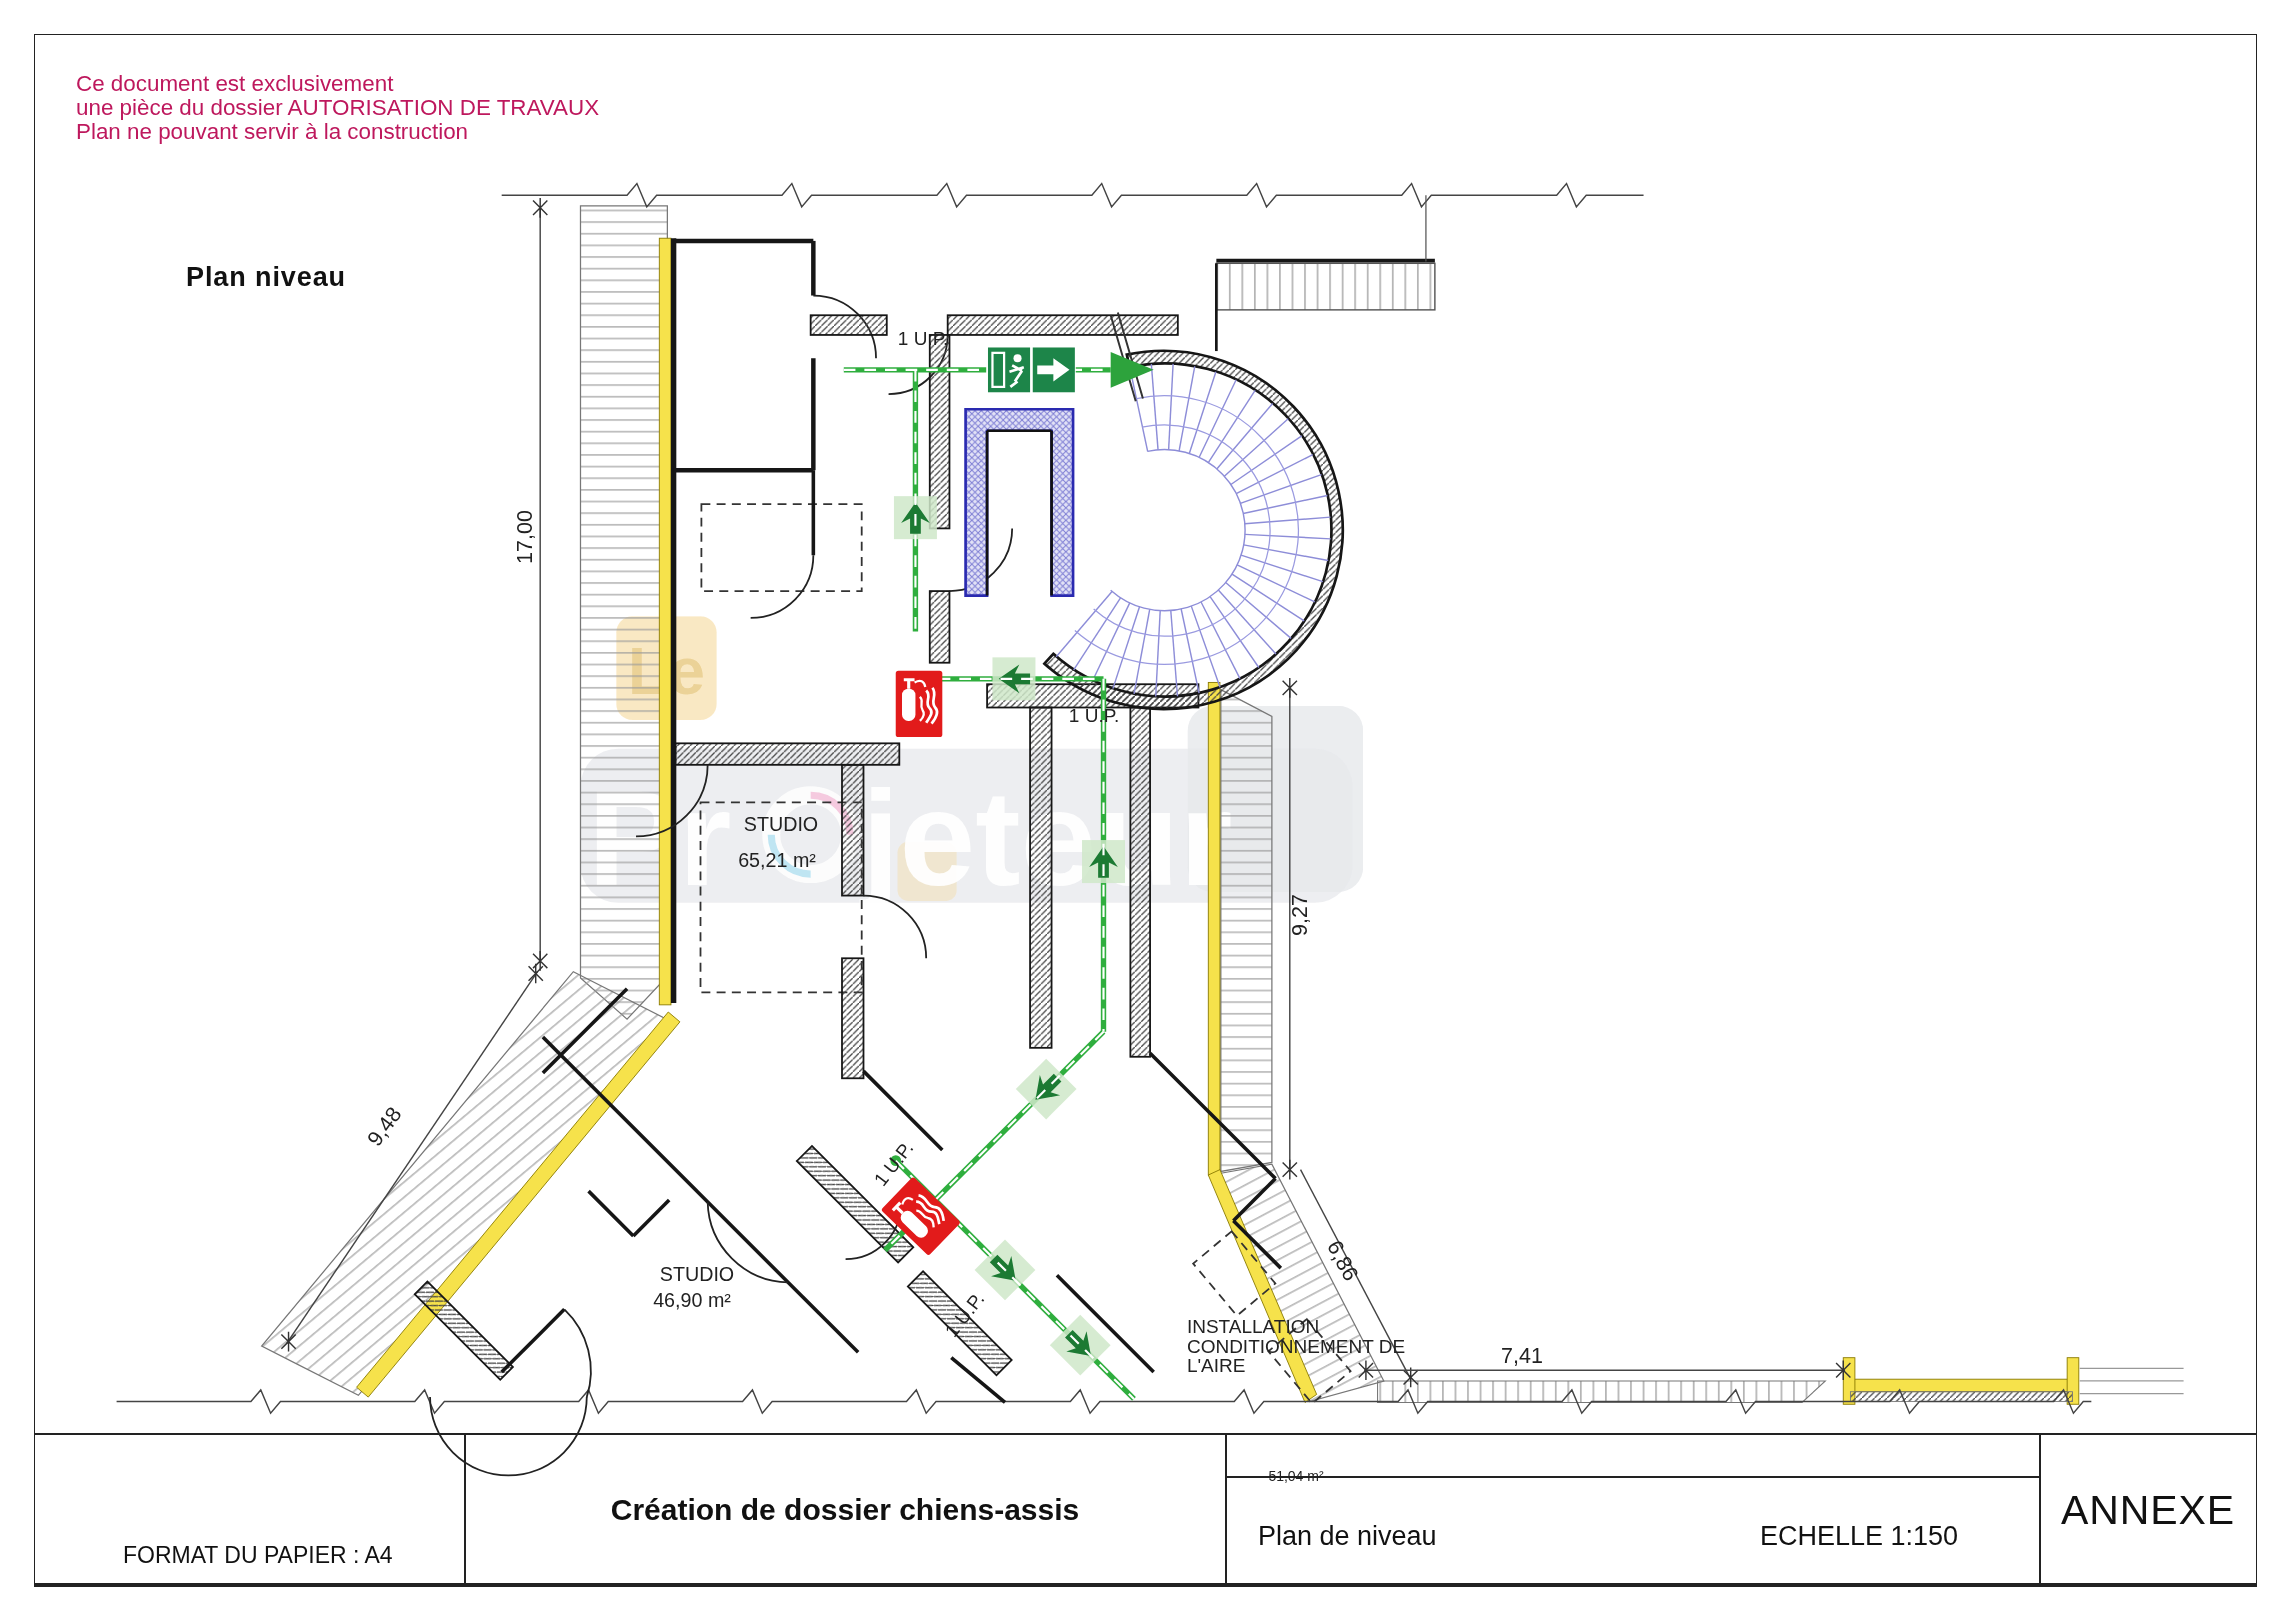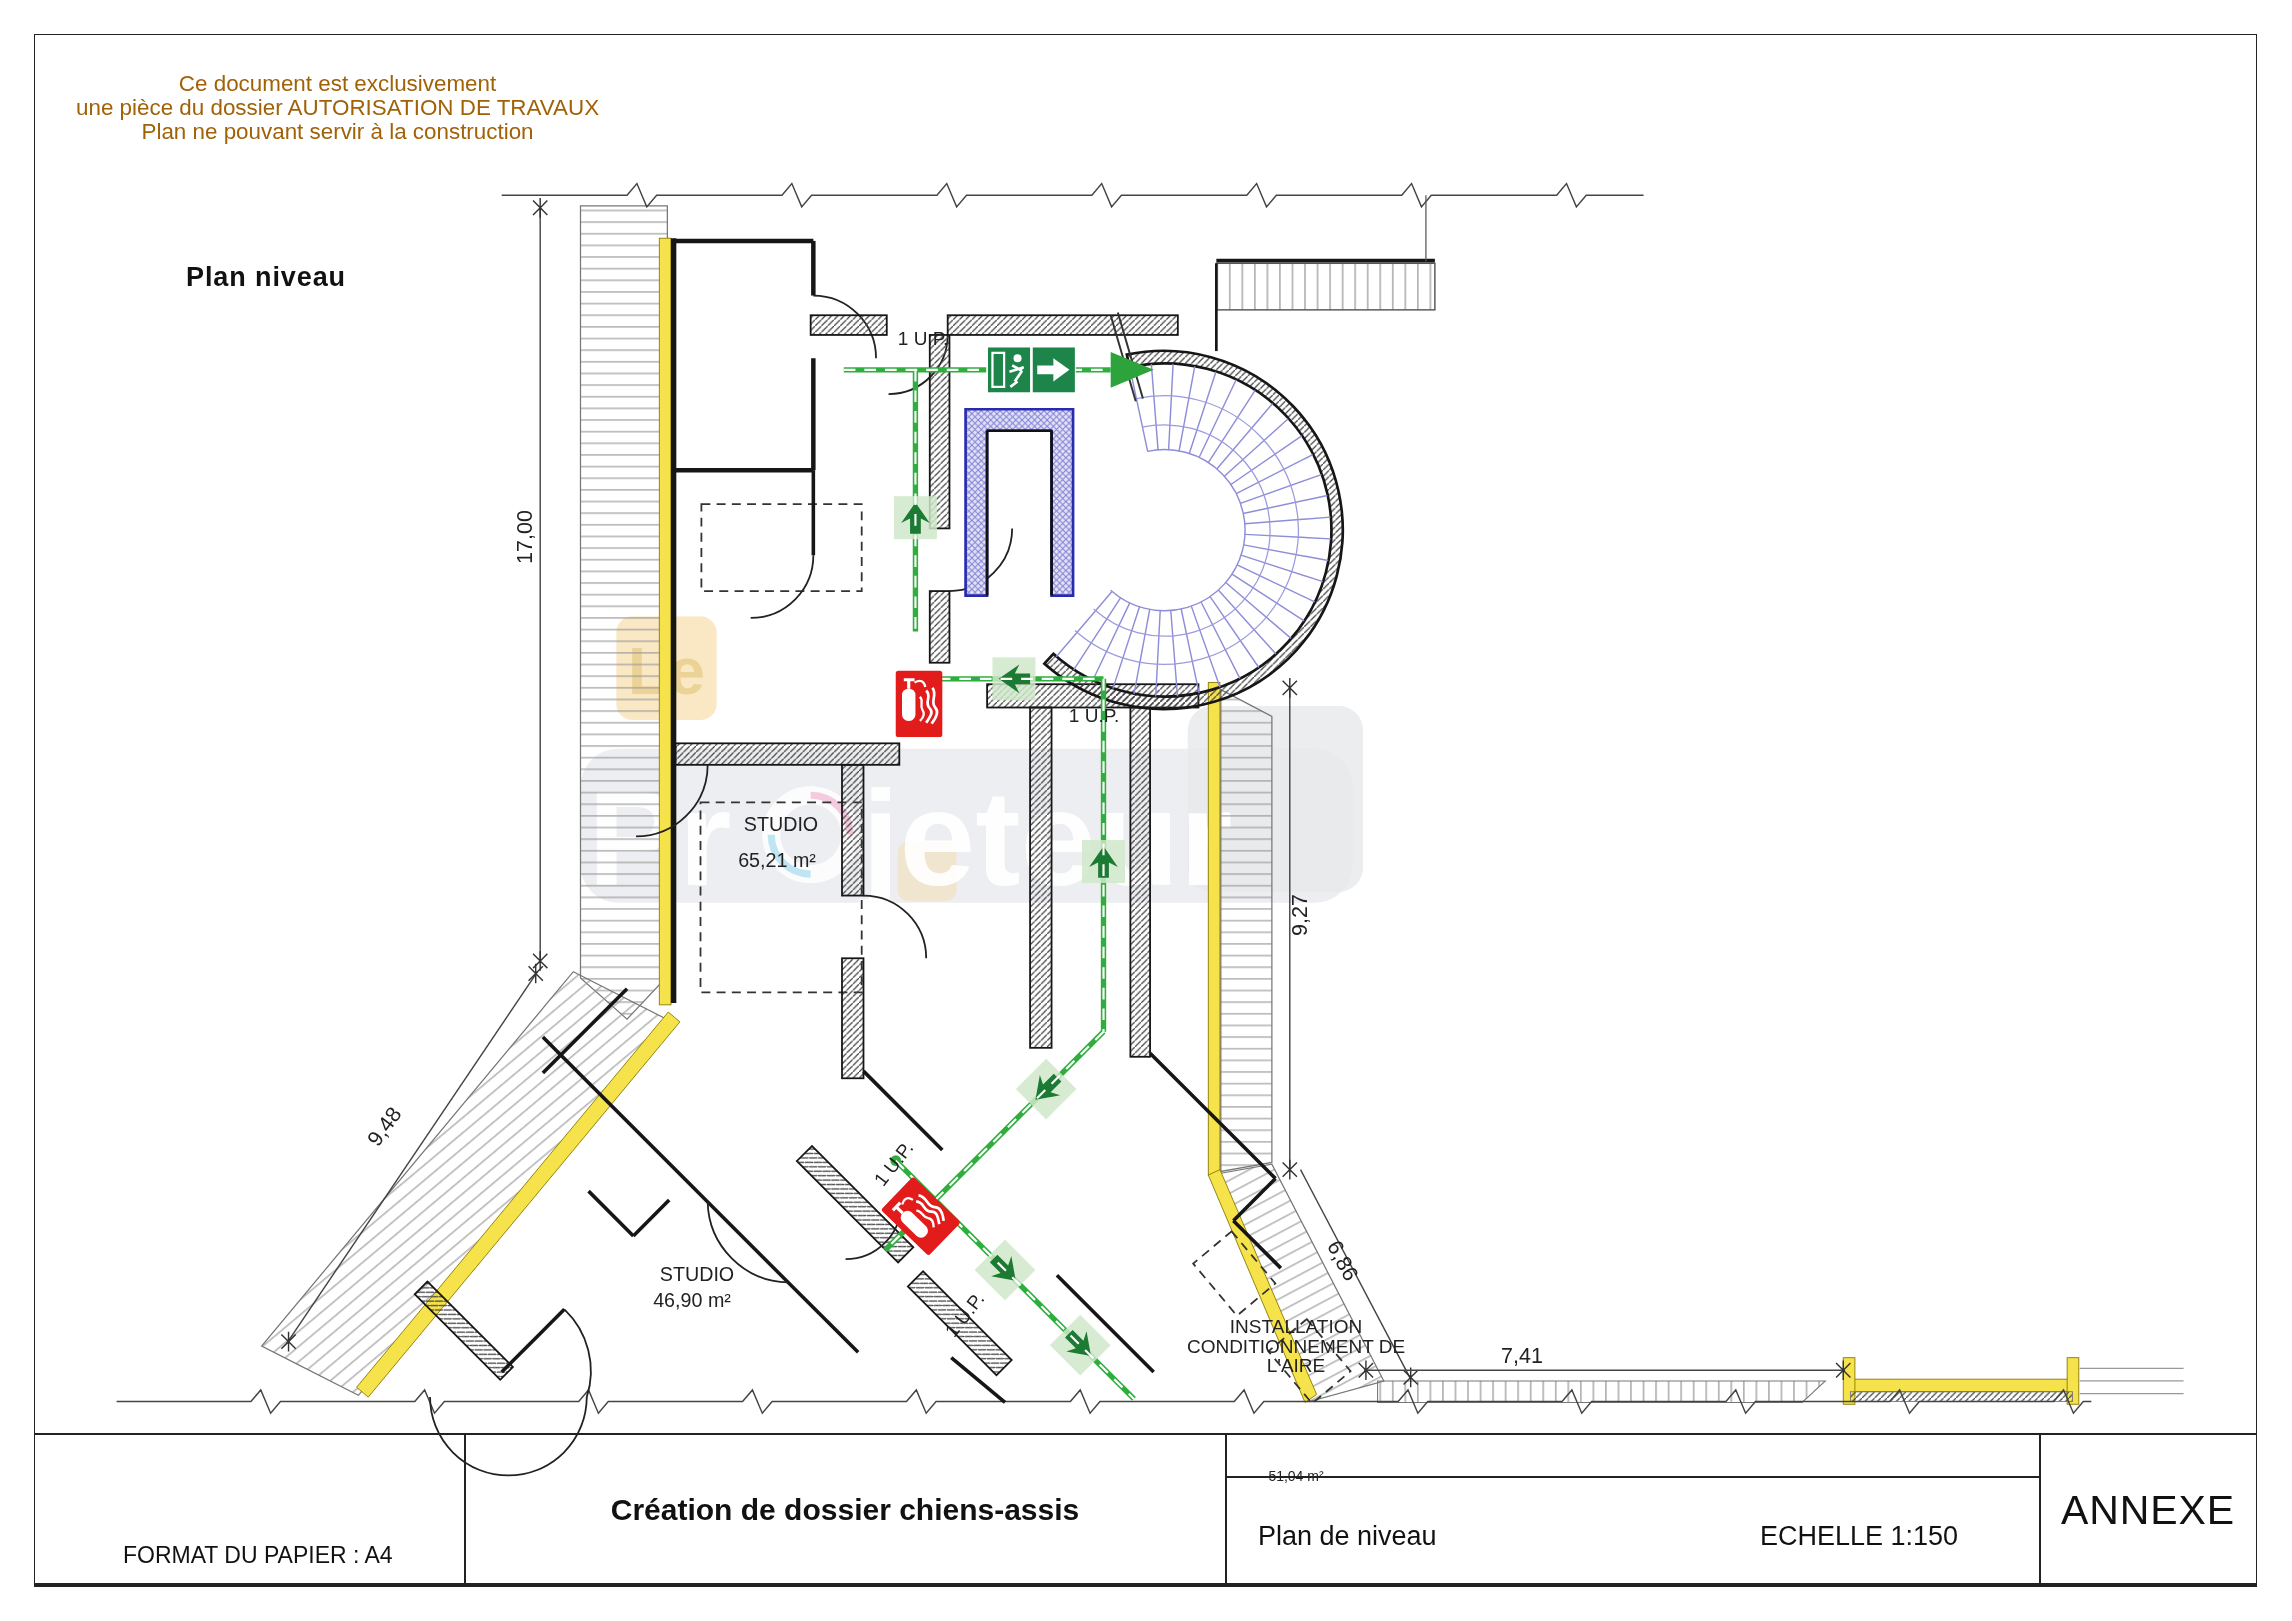--- a/index.html
+++ b/index.html
@@ -4,24 +4,24 @@
 <style>
   html,body{margin:0;padding:0;background:#fff;}
   .sheet{position:relative;width:2293px;height:1621px;background:#ffffff;overflow:hidden;
          font-family:"Liberation Sans", sans-serif;color:#111;}
   .abs{position:absolute;}
   svg{position:absolute;left:0;top:0;}
   
   .page-border{left:34px;top:34px;width:2223px;height:1552px;border:1.8px solid #222;box-sizing:border-box;}
   .tb-line{background:#222;}
   
-  .disclaimer{left:76px;top:72px;font-size:22.4px;line-height:24px;color:#a16207;text-align:center;}
+  .disclaimer{left:76px;top:72px;font-size:22.4px;line-height:24px;color:#be185d;}
   .plan-label{left:186px;top:262px;font-size:27px;font-weight:bold;letter-spacing:0.9px;}
   .roomlbl{font-size:19.7px;text-align:center;transform:translate(-50%,-50%);white-space:nowrap;color:#222;}
-  .instlbl{font-size:19px;line-height:19.7px;text-align:center;transform:translate(-50%,0);white-space:nowrap;color:#222;}
+  .instlbl{font-size:19px;line-height:19.7px;transform:translate(-50%,0);white-space:nowrap;color:#222;}
   .dim{font-size:21.5px;color:#222;transform:translate(-50%,-50%) rotate(var(--r,0deg));white-space:nowrap;}
   .uplbl{font-size:19px;color:#222;transform:translate(-50%,-50%) rotate(var(--r,0deg));white-space:nowrap;}
   .tb-text{font-size:23px;margin-left:47px;}
   .tb-title{font-size:30px;font-weight:bold;transform:translate(-50%,-50%);white-space:nowrap;}
   .tb-name{font-size:27px;}
   .tb-annexe{font-size:41px;transform:translate(-50%,-50%);letter-spacing:0.9px;}
   
   .wall{stroke:#161616;fill:none;}
   .thin{stroke:#555;stroke-width:1.4;fill:none;}
   .arc{stroke:#222;stroke-width:2;fill:none;}

